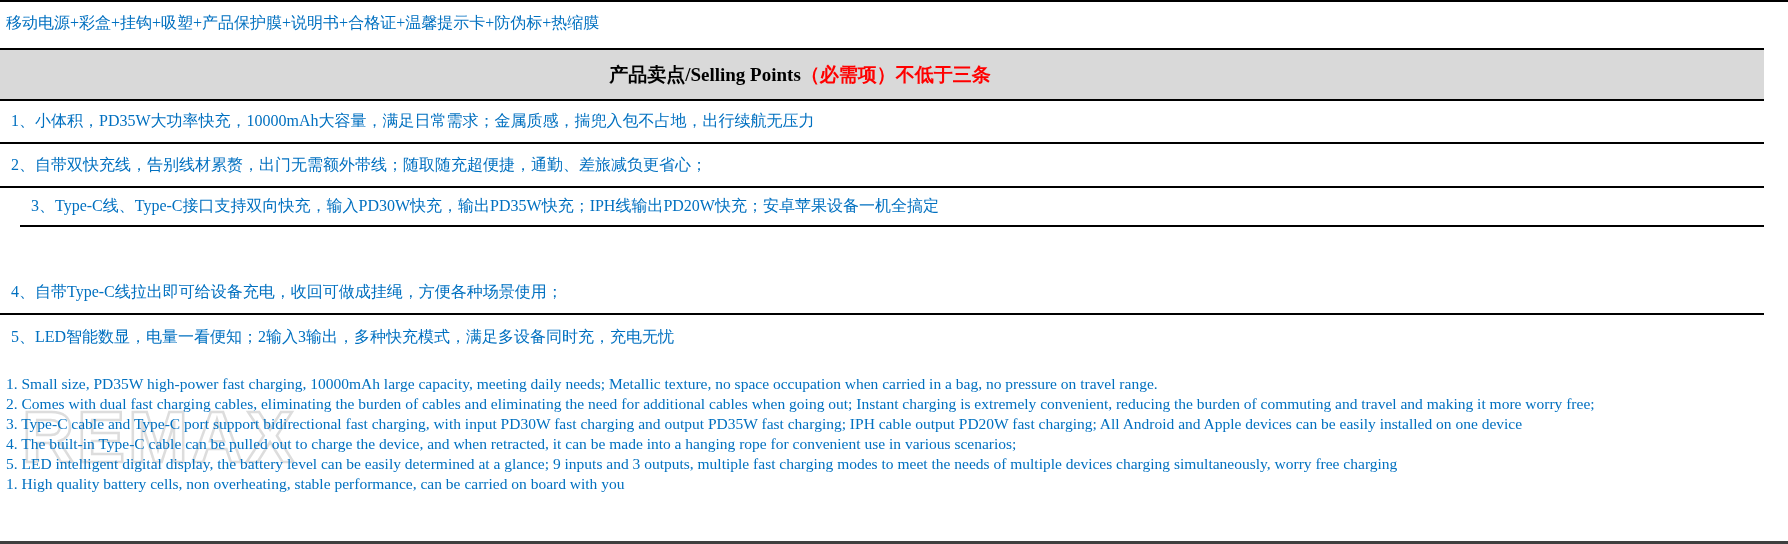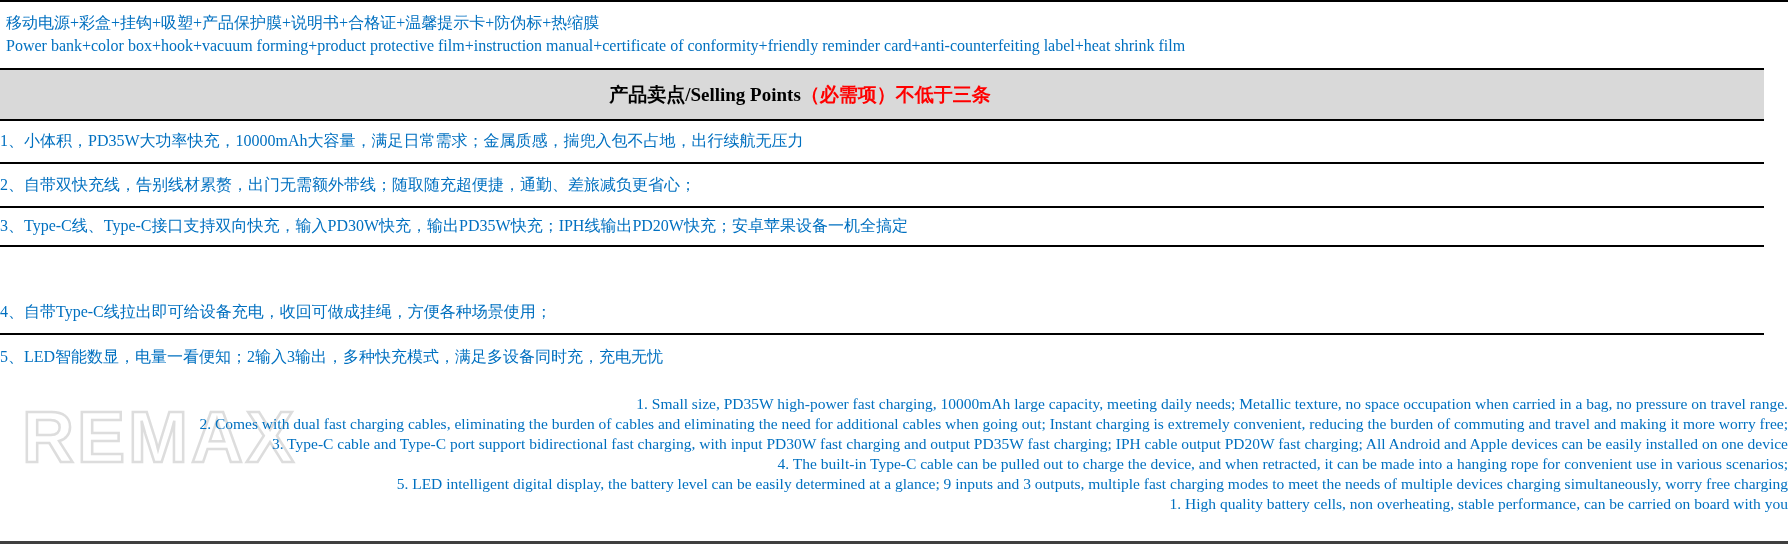--- a/index.html
+++ b/index.html
@@ -13,21 +13,21 @@
   *{margin:0;padding:0;box-sizing:border-box;}
   html,body{width:1788px;height:544px;background:#ffffff;overflow:hidden;}
   body{
     font-family:"Liberation Serif","DejaVu Serif",serif;
     position:relative;
   }
   .top-edge{
     width:1788px;height:2px;background:var(--border);
   }
   .packing{
-    height:66px;
+    height:46px;
     padding:9px 0 0 6px;
     color:var(--blue);
     font-size:16px;
     line-height:23px;
     white-space:nowrap;
   }
   .sheet{
     width:1764px;
   }
   .header-row{
@@ -42,48 +42,47 @@
     width:1600px;
     text-align:center;
     font-size:19px;
     font-weight:bold;
     white-space:nowrap;
   }
   .header-inner .req{color:var(--red);}
   .row{
     display:flex;
     align-items:center;
-    padding-left:0;
+    padding-left:11px;
     color:var(--blue);
     font-size:16px;
     white-space:nowrap;
     border-bottom:2px solid var(--border);
     background:#ffffff;
     font-family:Liberation Serif, serif;
   }
   .row-1{height:43px;}
   .row-2{height:44px;}
-  .row-3{height:39px;}
+  .row-3{height:39px;margin-left:20px;}
   .row-4{height:44px;margin-top:44px;}
   .row-5{height:45px;border-bottom:none;border-radius:20px;}
   .row-6{
     height:40px;
     border:3px solid var(--green);
     border-bottom:3px solid var(--green);
   }
   .translation{
     position:relative;
     z-index:1;
     margin-top:14px;
     padding-left:6px;
     color:var(--blue);
     font-size:15.5px;
     line-height:20px;
     white-space:nowrap;
-    text-align:right;
   }
   .watermark{
     position:absolute;
     left:22px;
     top:396px;
     z-index:0;
     font-family:"Liberation Sans","DejaVu Sans",sans-serif;
     font-size:72px;
     font-weight:bold;
     letter-spacing:3px;
@@ -100,21 +99,20 @@
     background:#3f3f3f;
   }
 </style>
 </head>
 <body>
 
 <div class="top-edge"></div>
 
 <div class="packing">
   <div>移动电源+彩盒+挂钩+吸塑+产品保护膜+说明书+合格证+温馨提示卡+防伪标+热缩膜</div>
-  <div>Power bank+color box+hook+vacuum forming+product protective film+instruction manual+certificate of conformity+friendly reminder card+anti-counterfeiting label+heat shrink film</div>
 </div>
 
 <div class="sheet">
 
   <div class="header-row">
     <div class="header-inner">
       <span>产品卖点/Selling Points</span><span class="req">（必需项）不低于三条</span>
     </div>
   </div>
 

